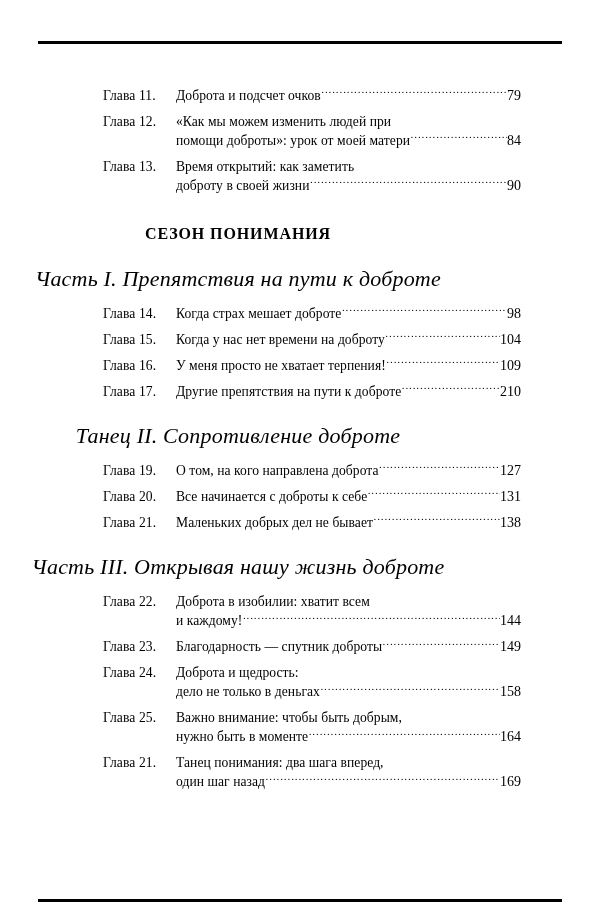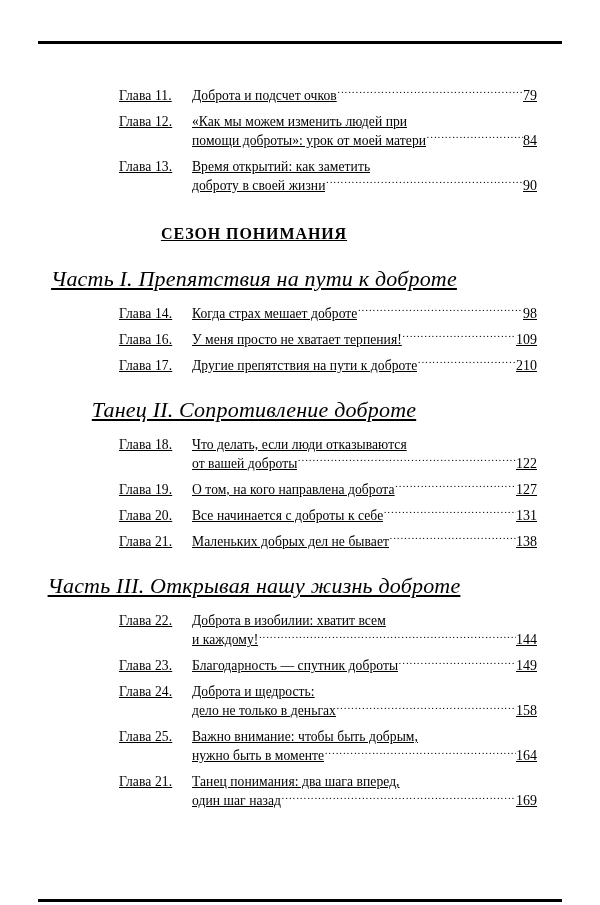--- a/index.html
+++ b/index.html
@@ -31,24 +31,23 @@
     width: 524px;
     height: 3px;
     background: #000000;
   }
   .rule-top    { top: 41px; }
   .rule-bottom { top: 899px; }
 
   
   .content {
     position: absolute;
-    left: 16px;
+    left: 0;
     top: 86px;
     width: 476px;
-    text-decoration: underline;
   }
 
   
   .toc-entry {
     display: block;
     padding: 0;
     margin: 0 0 7px 0;
   }
   .toc-line {
     display: flex;
@@ -179,52 +178,46 @@
         <div class="toc-entry">
           <div class="toc-line">
             <span class="toc-chapter">Глава 14.</span>
             <span class="toc-title">Когда страх мешает доброте</span>
             <span class="toc-dots"></span>
             <span class="toc-page">98</span>
           </div>
         </div>
         <div class="toc-entry">
           <div class="toc-line">
+            <span class="toc-chapter">Глава 15.</span>
+            <span class="toc-title">Когда у нас нет времени на доброту</span>
+            <span class="toc-dots"></span>
+            <span class="toc-page">104</span>
+          </div>
+        </div>
+        <div class="toc-entry">
+          <div class="toc-line">
             <span class="toc-chapter">Глава 16.</span>
             <span class="toc-title">У меня просто не хватает терпения!</span>
             <span class="toc-dots"></span>
             <span class="toc-page">109</span>
           </div>
         </div>
         <div class="toc-entry">
           <div class="toc-line">
             <span class="toc-chapter">Глава 17.</span>
             <span class="toc-title">Другие препятствия на пути к доброте</span>
             <span class="toc-dots"></span>
             <span class="toc-page">210</span>
           </div>
         </div>
       </div>
       <div class="part-heading">Танец II. Сопротивление доброте</div>
       <div class="group">
         <div class="toc-entry">
-          <div class="toc-line nodots">
-            <span class="toc-chapter">Глава 18.</span>
-            <span class="toc-title">Что делать, если люди отказываются</span>
-            <span class="toc-dots"></span>
-            <span class="toc-page"></span>
-          </div>
-          <div class="toc-line cont">
-            <span class="toc-chapter">Глава 18.</span>
-            <span class="toc-title">от вашей доброты</span>
-            <span class="toc-dots"></span>
-            <span class="toc-page">122</span>
-          </div>
-        </div>
-        <div class="toc-entry">
           <div class="toc-line">
             <span class="toc-chapter">Глава 19.</span>
             <span class="toc-title">О том, на кого направлена доброта</span>
             <span class="toc-dots"></span>
             <span class="toc-page">127</span>
           </div>
         </div>
         <div class="toc-entry">
           <div class="toc-line">
             <span class="toc-chapter">Глава 20.</span>

